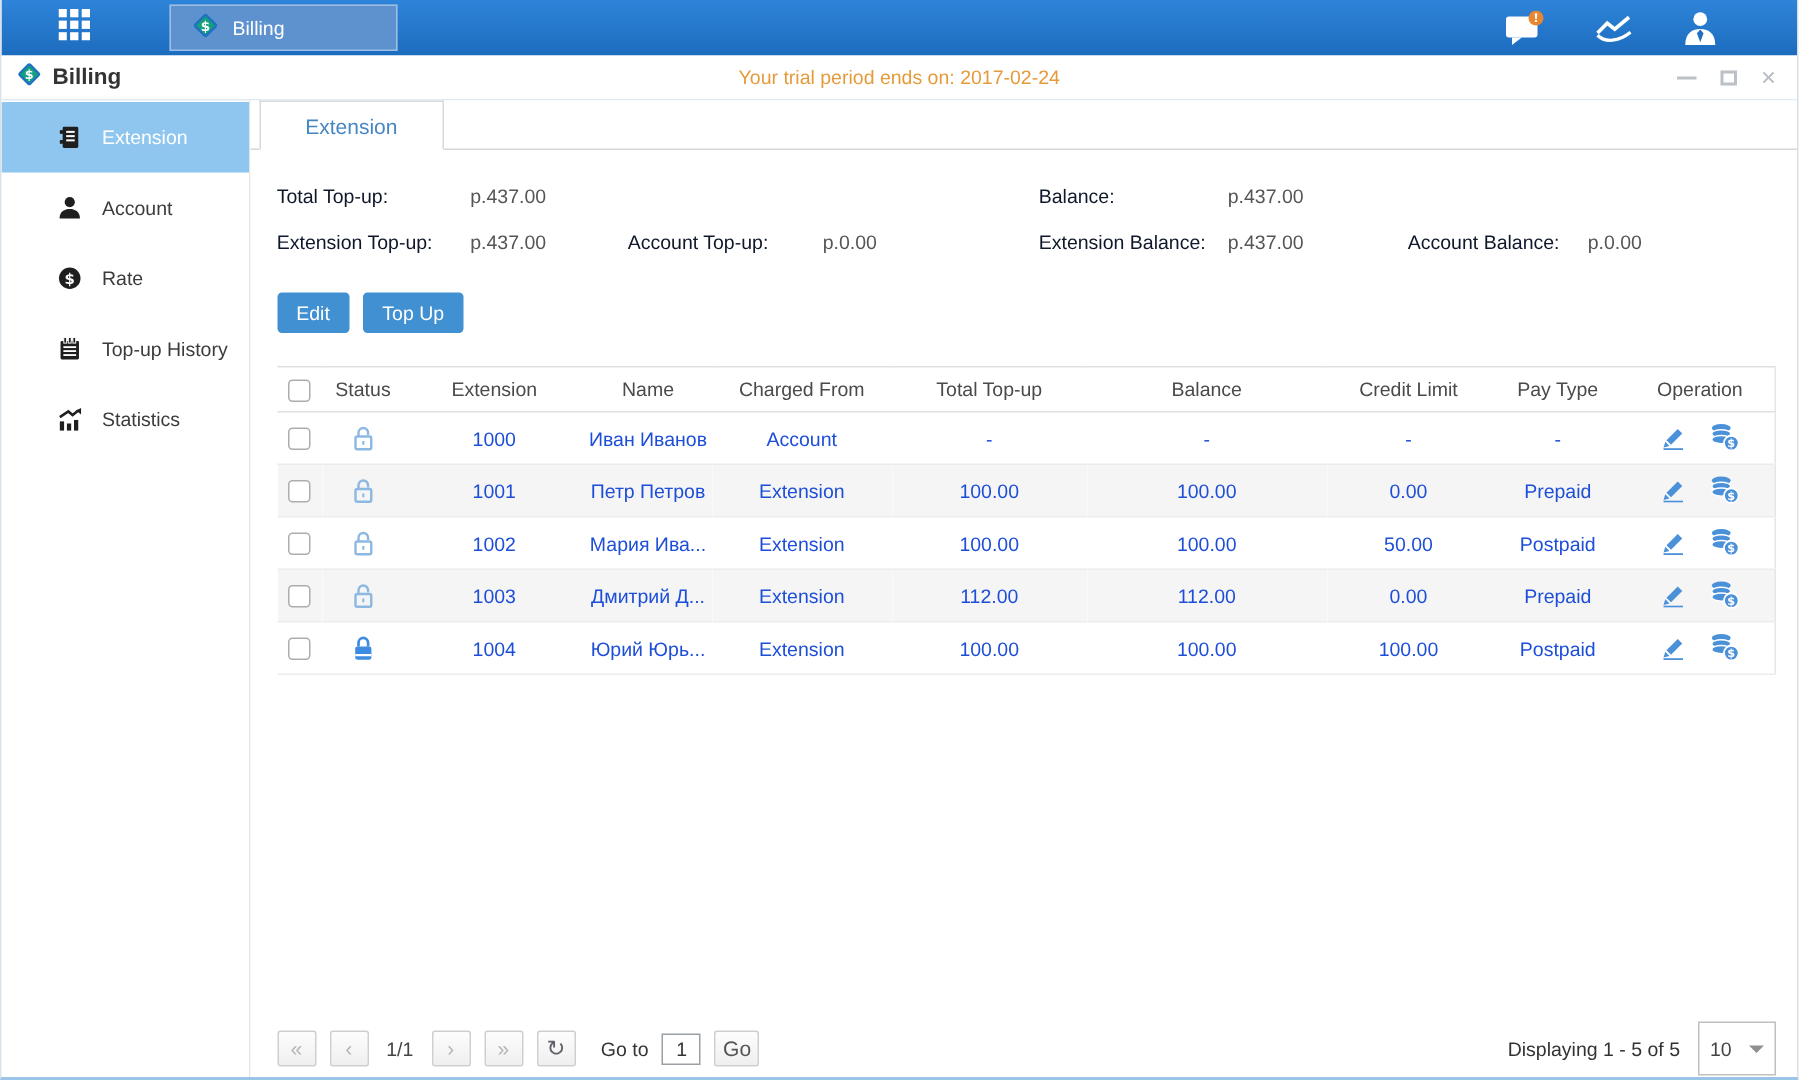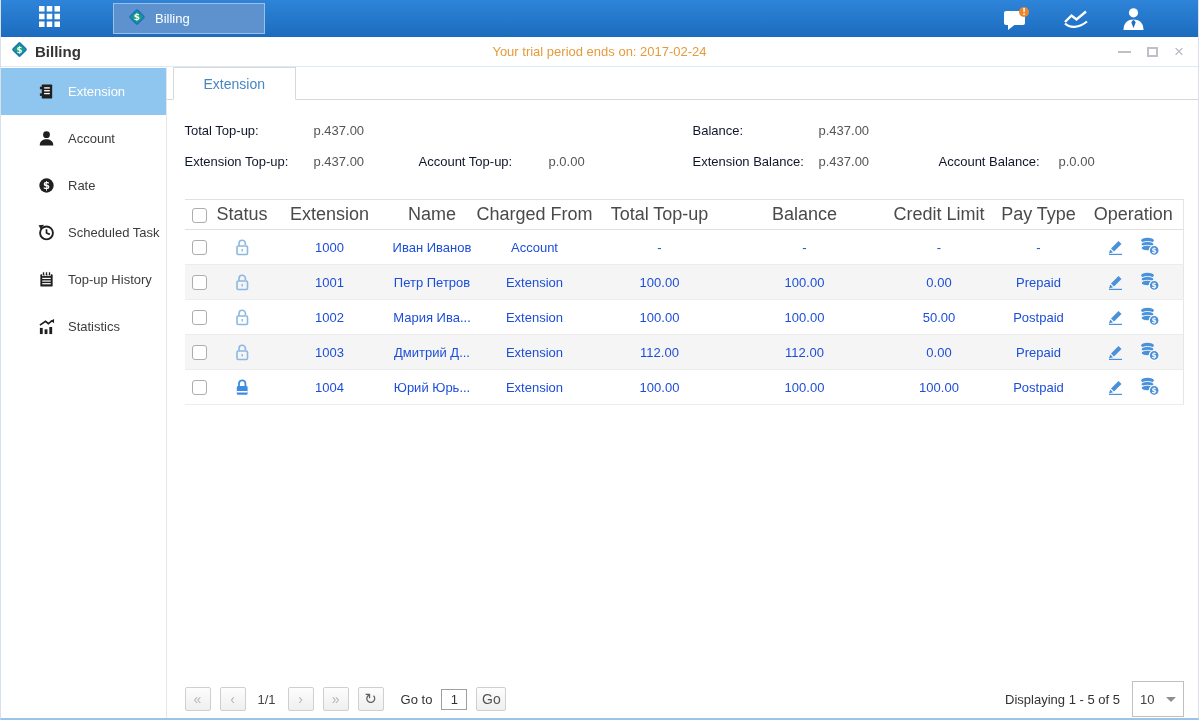--- a/index.html
+++ b/index.html
@@ -46,21 +46,21 @@
   .sum-label { font-weight:normal; font-size:13px; color:#0f172a; }
   .sum-value { font-size:13px; color:#555; }
 
   
   .actions { margin:18px 14px 0 18px; display:flex; gap:9px; }
   .btn-blue { background:#4191d2; border:none; color:#fff; font-size:13px; height:27px; padding:0 13px; border-radius:3px; cursor:pointer; font-family:inherit; }
 
   
   .table-wrap { margin:22px 14px 0 18px; }
   table { width:100%; border-collapse:collapse; table-layout:fixed; border-right:1px solid #e6e6e6; }
-  thead th { height:30px; border-top:1px solid #e0e0e0; border-bottom:1px solid #e0e0e0; font-weight:normal; font-size:18px; color:#4a4a4a; text-align:center; }
+  thead th { height:30px; border-top:1px solid #e0e0e0; border-bottom:1px solid #e0e0e0; font-weight:normal; font-size:13px; color:#4a4a4a; text-align:center; }
   tbody td { height:35px; border-bottom:1px solid #ececec; font-size:13px; color:#1d4ed8; text-align:center; white-space:nowrap; overflow:hidden; }
   tbody tr:nth-child(even) { background:#f5f5f5; }
   .checkbox { display:inline-block; width:15px; height:15px; border:1px solid #adadad; border-radius:3px; background:#fff; cursor:pointer; vertical-align:middle; }
   .lock-wrap { display:inline-flex; cursor:pointer; vertical-align:middle; }
   .lock-wrap .lock-closed { display:none; }
   .lock-wrap.locked .lock-closed { display:inline; }
   .op-cell { display:inline-flex; gap:14px; align-items:center; }
   .op-ic { cursor:pointer; display:flex; }
 
   
@@ -184,30 +184,20 @@
           <svg width="17" height="17" viewBox="0 0 18 18">
             <circle cx="9" cy="9" r="7.6" fill="#1f1f1f"></circle>
             <text x="9" y="12.8" text-anchor="middle" font-size="10.5" font-weight="bold" fill="#fff" font-family="DejaVu Sans, sans-serif">$</text>
           </svg>
         </span>
         <span>Rate</span>
       </div>
       <div class="side-item">
         <span class="ic">
           <svg width="17" height="17" viewBox="0 0 18 18">
-            <circle cx="9" cy="9.5" r="6.8" fill="none" stroke="#1f1f1f" stroke-width="2"></circle>
-            <polygon points="0.6,1.2 6.4,0.8 2.8,5.6" fill="#1f1f1f"></polygon>
-            <path d="M9 5.5 V9.5 L12.5 11" stroke="#1f1f1f" stroke-width="1.8" fill="none"></path>
-          </svg>
-        </span>
-        <span>Scheduled Task</span>
-      </div>
-      <div class="side-item">
-        <span class="ic">
-          <svg width="17" height="17" viewBox="0 0 18 18">
             <rect x="2.5" y="3.5" width="13" height="13" rx="1" fill="#1f1f1f"></rect>
             <rect x="4.8" y="1" width="2" height="4" fill="#1f1f1f" stroke="#fff" stroke-width="0.7"></rect>
             <rect x="8" y="1" width="2" height="4" fill="#1f1f1f" stroke="#fff" stroke-width="0.7"></rect>
             <rect x="11.2" y="1" width="2" height="4" fill="#1f1f1f" stroke="#fff" stroke-width="0.7"></rect>
             <rect x="4.5" y="7.2" width="9" height="1.3" fill="#fff"></rect>
             <rect x="4.5" y="10" width="9" height="1.3" fill="#fff"></rect>
             <rect x="4.5" y="12.8" width="9" height="1.3" fill="#fff"></rect>
           </svg>
         </span>
         <span>Top-up History</span>
@@ -245,20 +235,24 @@
         <span class="sum-label">Extension Top-up:</span>
         <span class="sum-value">p.437.00</span>
         <span class="sum-label">Account Top-up:</span>
         <span class="sum-value">p.0.00</span>
         <span class="sum-label">Extension Balance:</span>
         <span class="sum-value">p.437.00</span>
         <span class="sum-label">Account Balance:</span>
         <span class="sum-value">p.0.00</span>
       </div>
 
+      <div class="actions">
+        <button class="btn-blue">Edit</button>
+        <button class="btn-blue">Top Up</button>
+      </div>
 
       <div class="table-wrap">
         <table>
           <colgroup>
             <col style="width:30px">
               <col style="width:55px">
               <col style="width:120px">
               <col style="width:85px">
               <col style="width:120px">
             <col style="width:130px">

